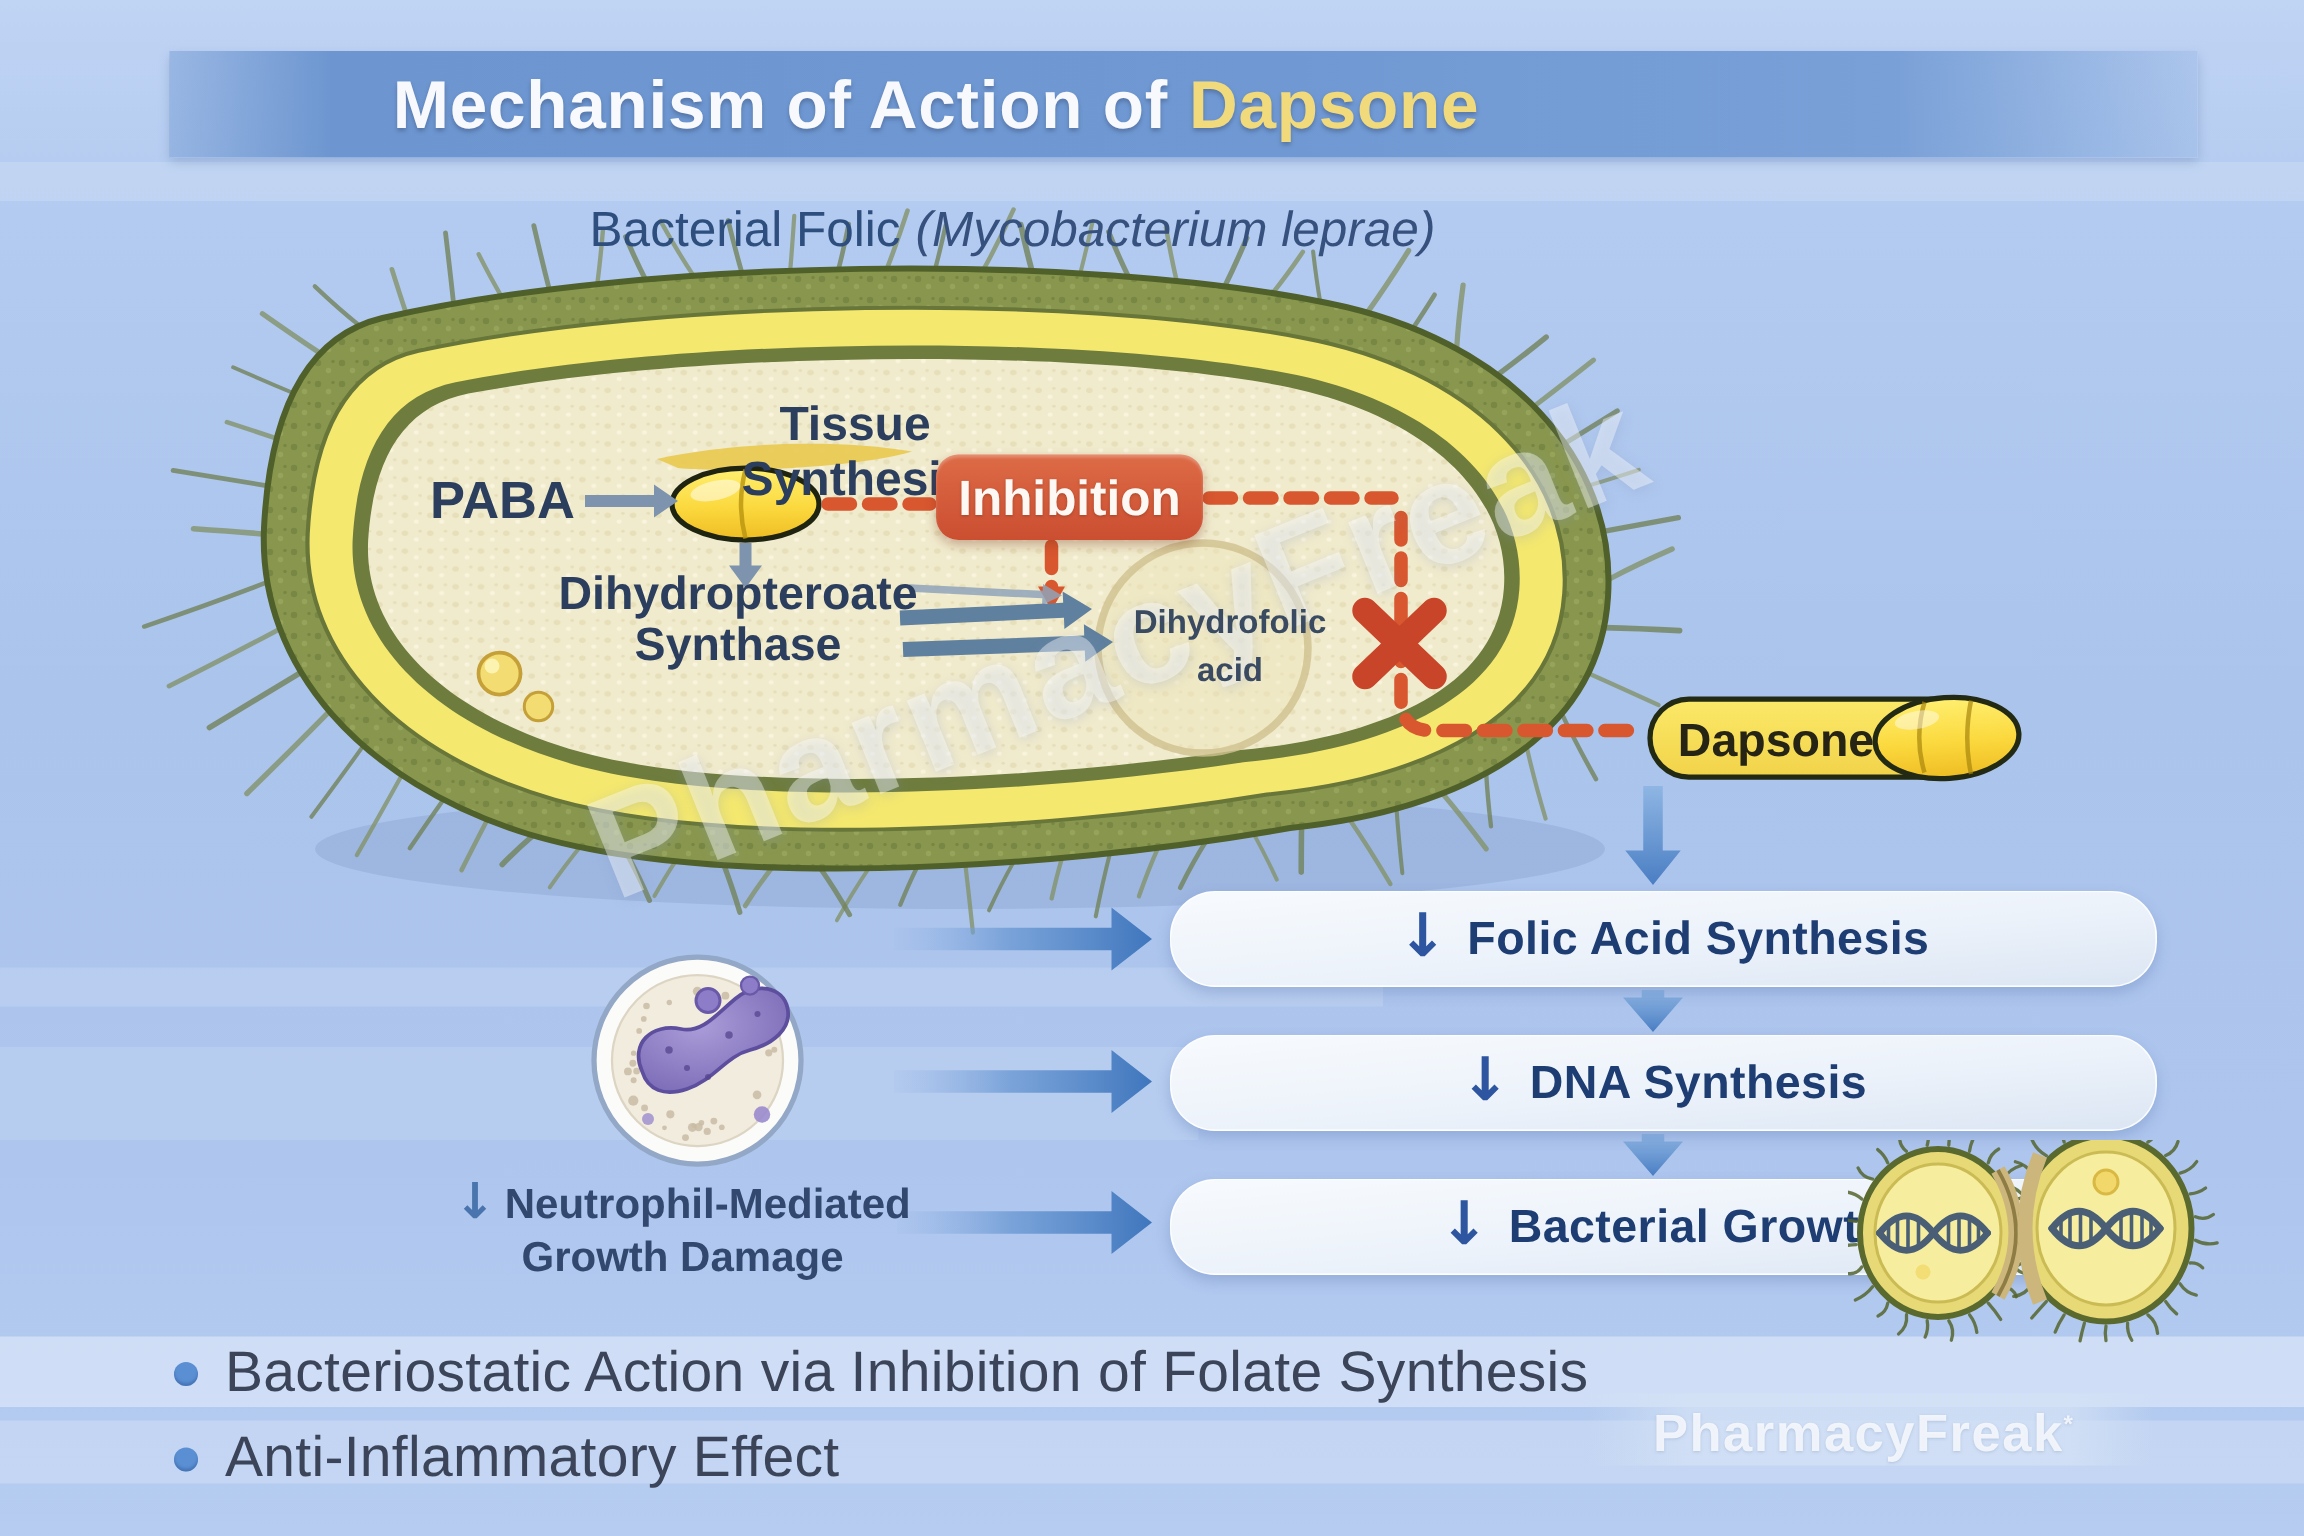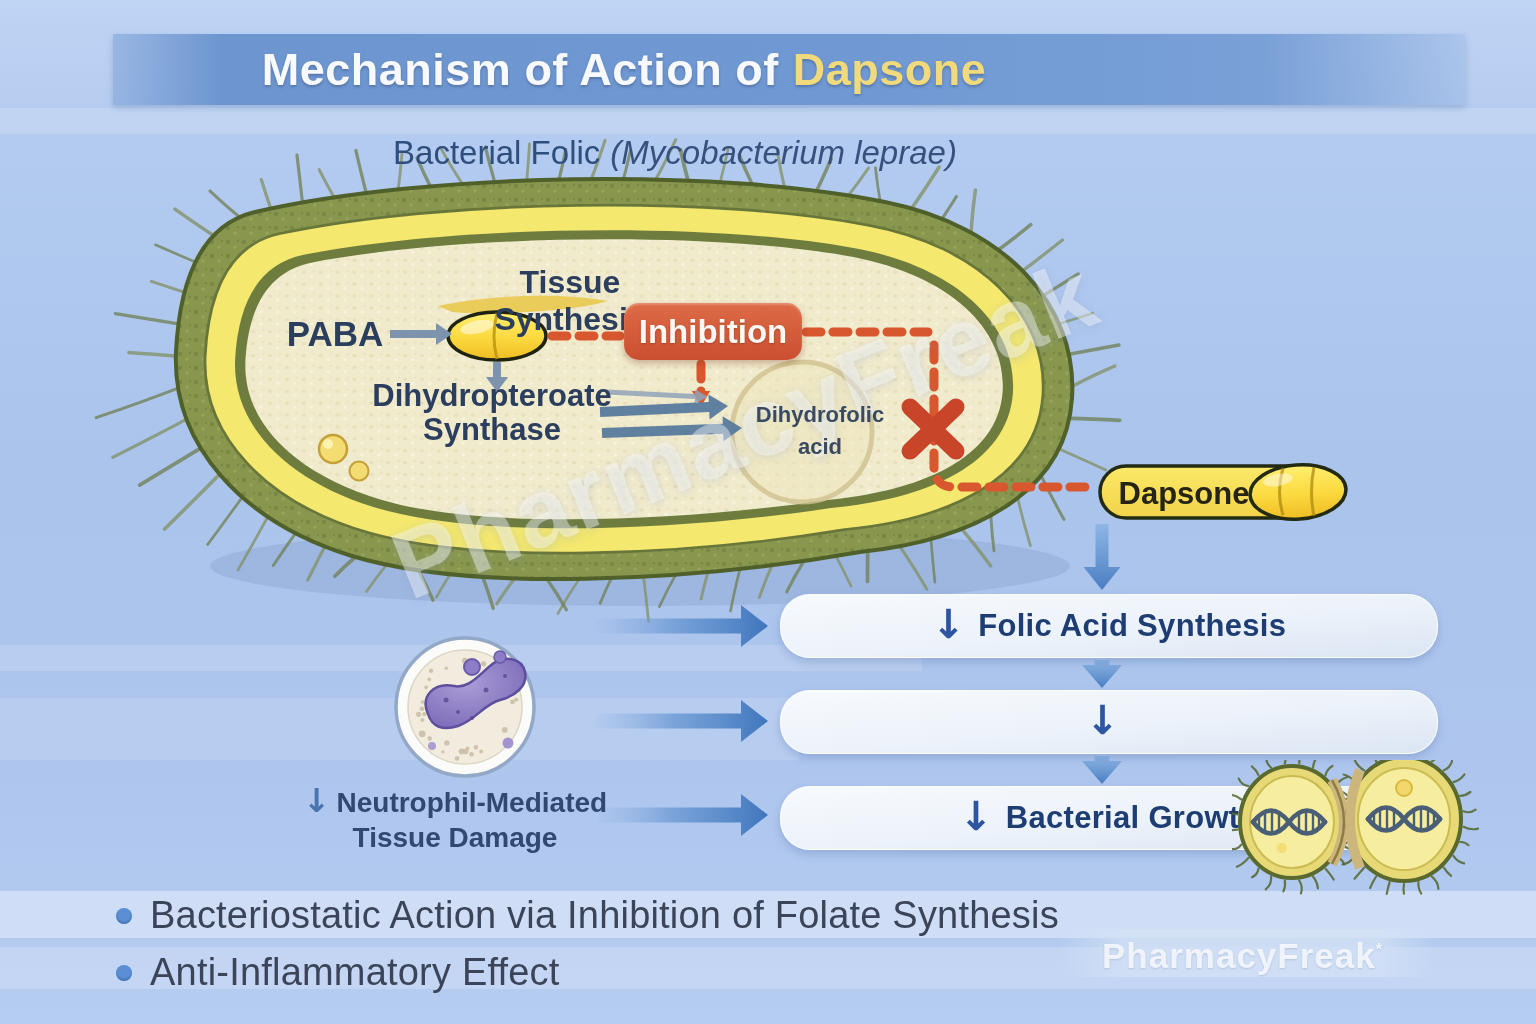--- a/index.html
+++ b/index.html
@@ -423,31 +423,32 @@
     <div>acid</div>
   </div>
   <div class="celltxt" id="lbl-dapsone">Dapsone</div>
 
   <div class="flowbox" id="fb0">
     <span class="arr">↓</span>
     <span class="lab">Folic Acid Synthesis</span>
   </div>
   <div class="flowbox" id="fb1">
     <span class="arr">↓</span>
+    <span class="lab">DNA Synthesis</span>
   </div>
   <div class="flowbox" id="fb2">
     <span class="arr">↓</span>
     <span class="lab">Bacterial Growth</span>
   </div>
 
   <div id="neut-caption">
     <div>
       <span class="arr">↓</span><span>Neutrophil-Mediated</span>
     </div>
-    <div>Tissue Damage</div>
+    <div>Growth Damage</div>
   </div>
 
   <div class="bullet-row" id="bul0">
     <span class="bullet-dot"></span>
     <span class="bullet-text">Bacteriostatic Action via Inhibition of Folate Synthesis</span>
   </div>
   <div class="bullet-row" id="bul1">
     <span class="bullet-dot"></span>
     <span class="bullet-text">Anti-Inflammatory Effect</span>
   </div>

